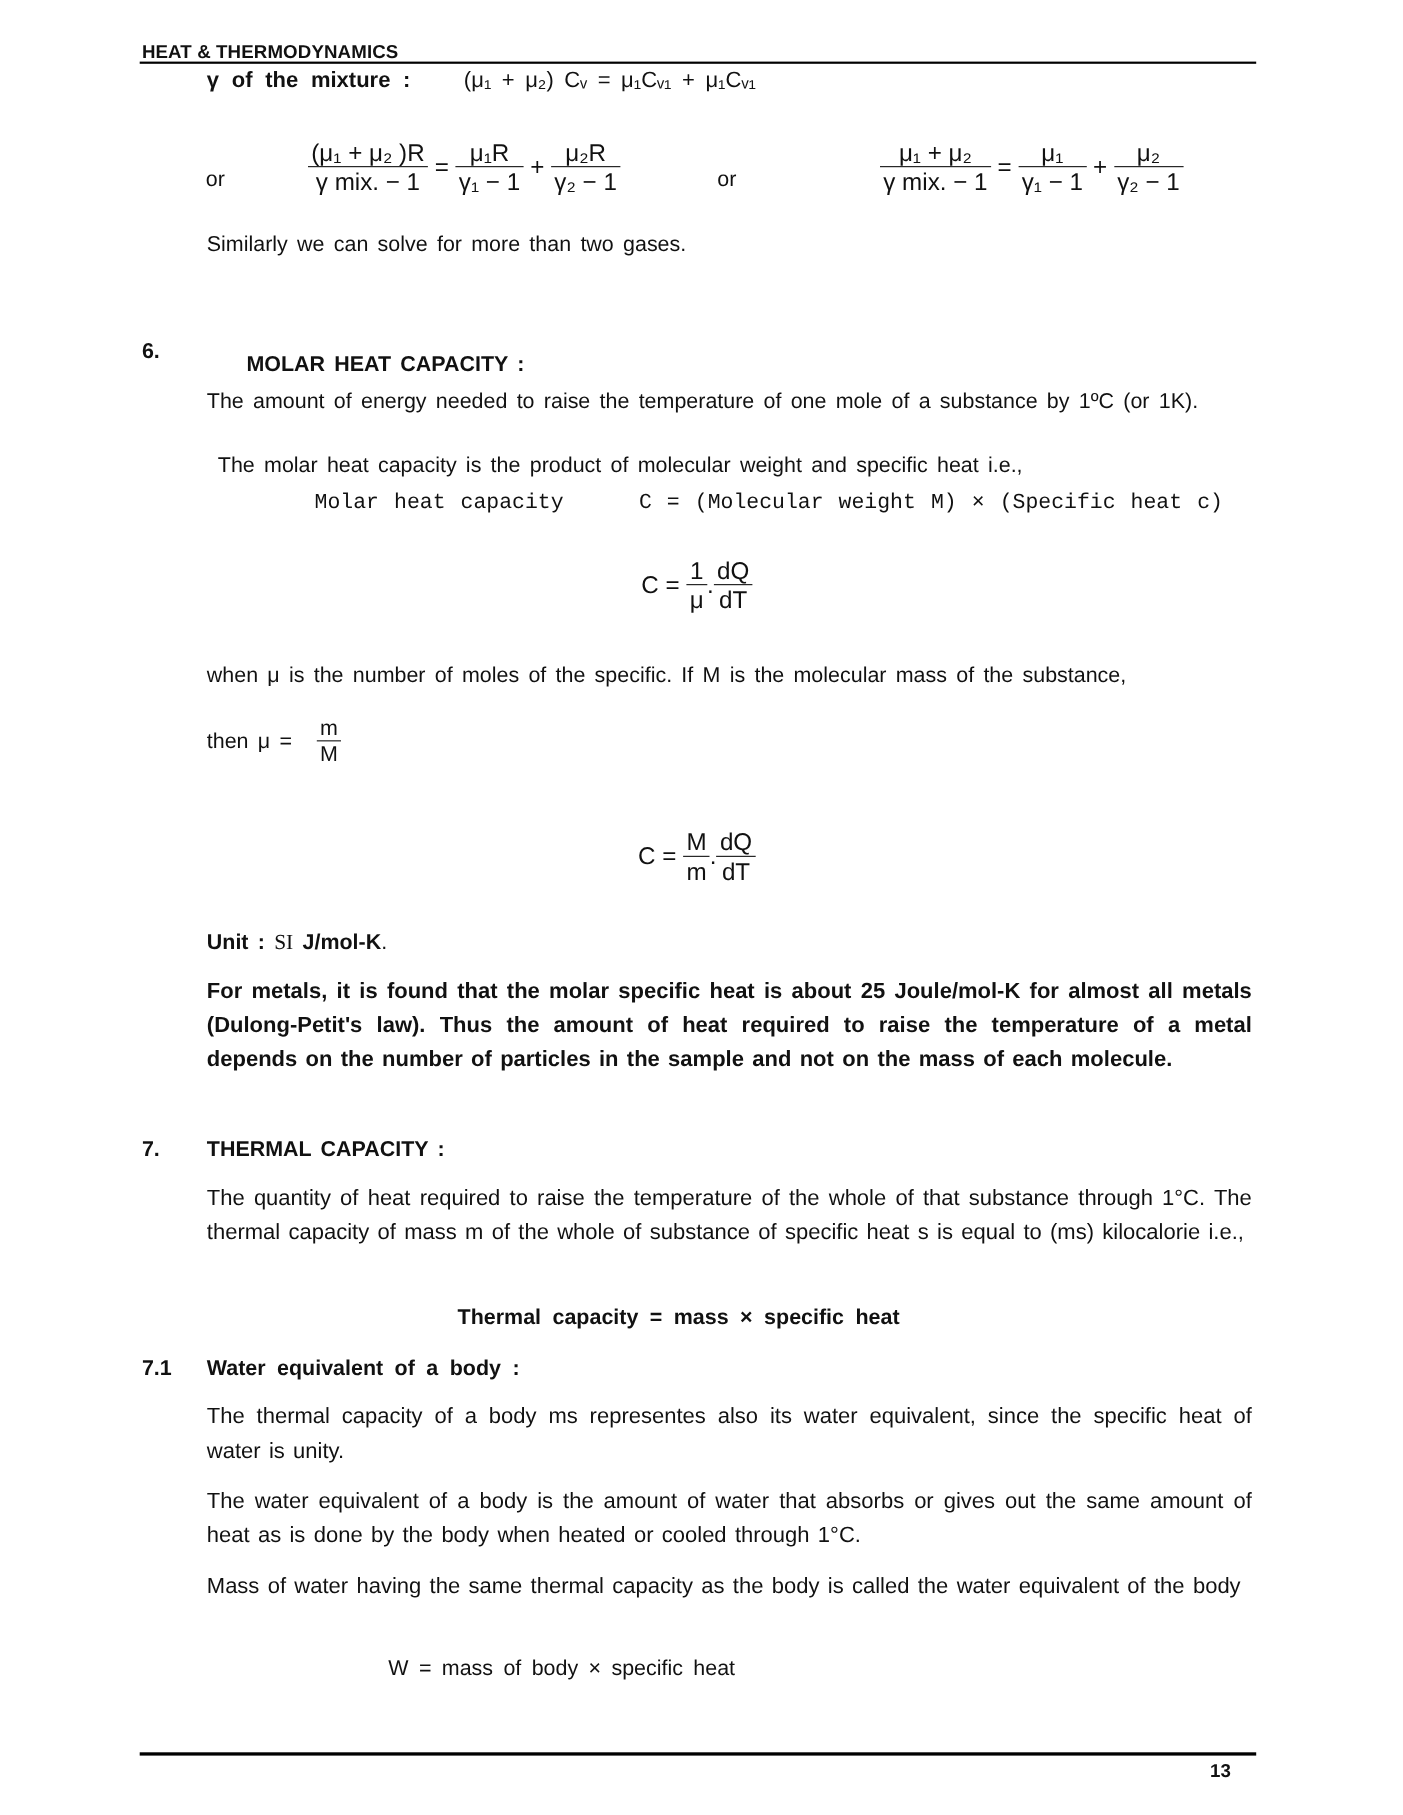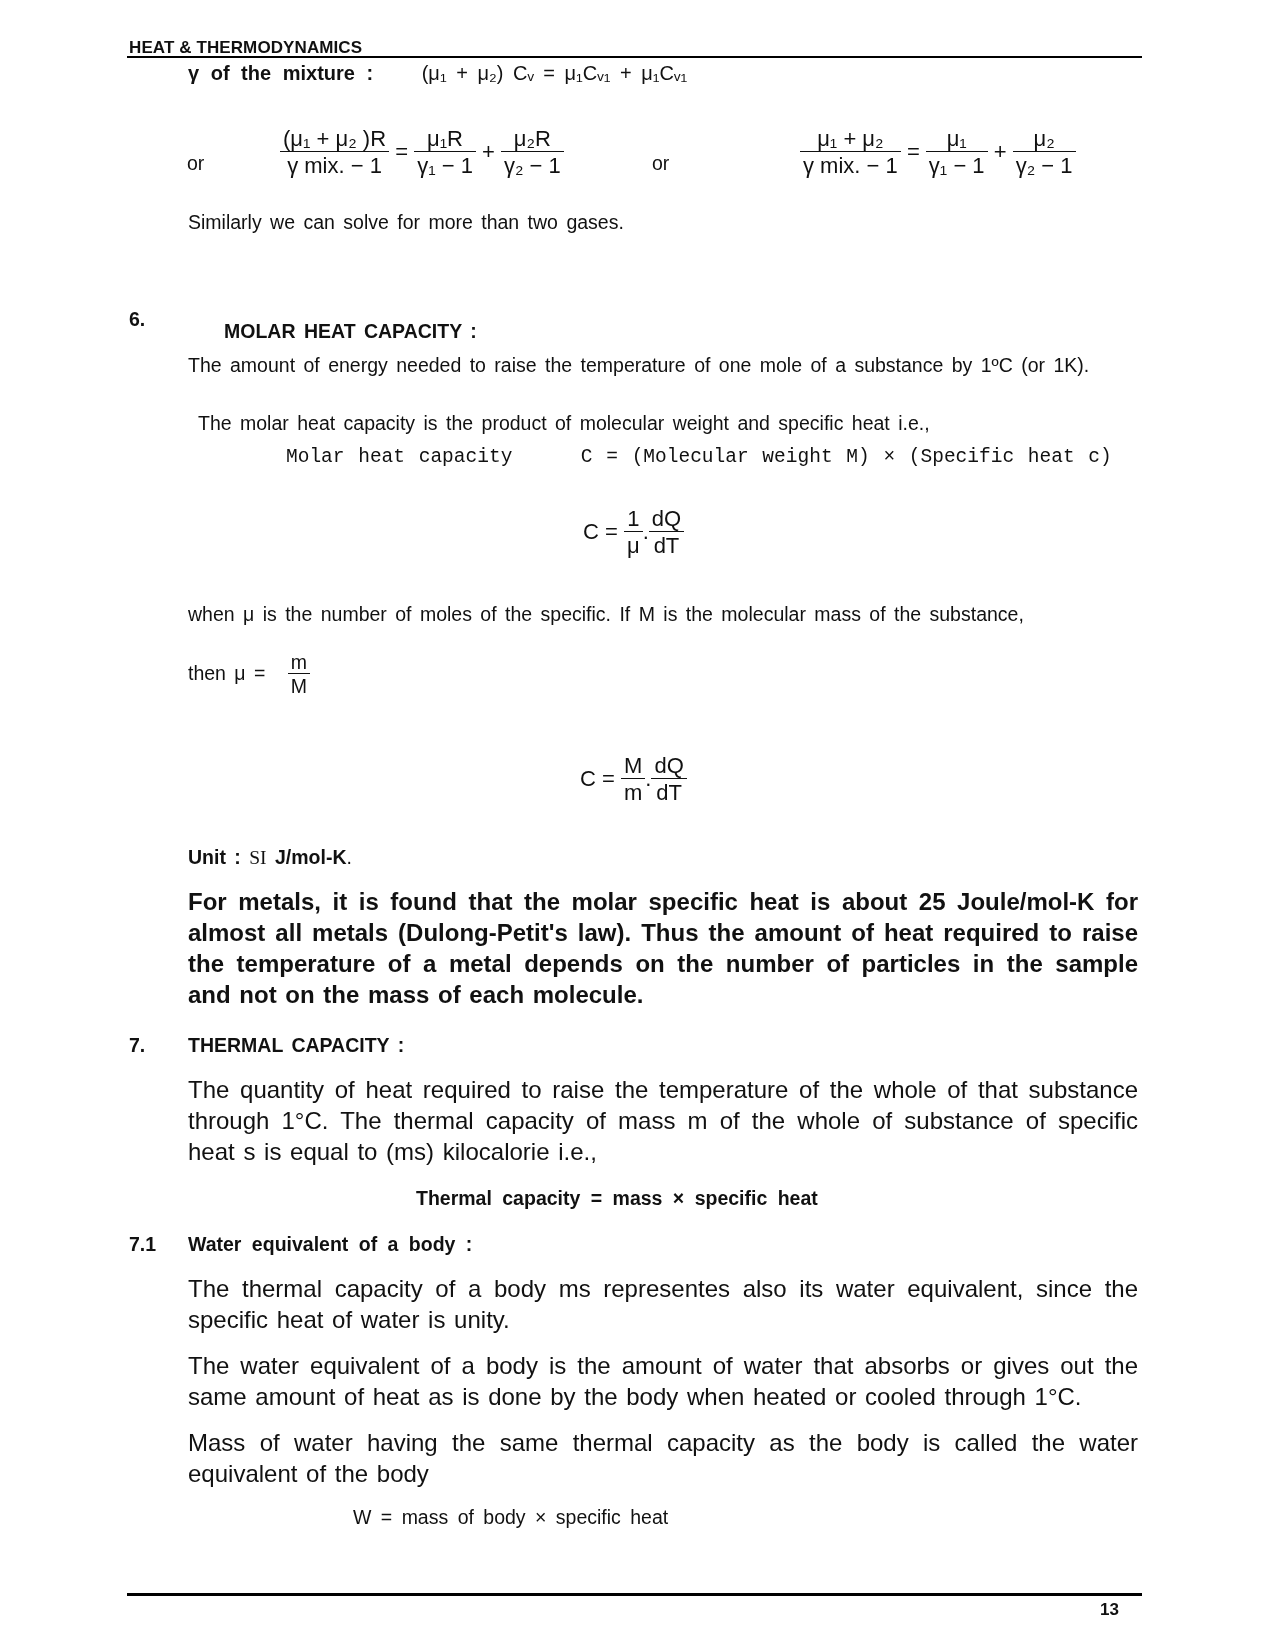--- a/index.html
+++ b/index.html
@@ -3,21 +3,21 @@
 <meta charset="utf-8">
 <style>
   html, body { margin:0; padding:0; background:#ffffff; }
   body { width:1275px; height:1650px; position:relative; overflow:hidden;
          font-family:"Liberation Sans", sans-serif; color:#111; }
   .abs { position:absolute; white-space:nowrap; }
   .hdr { left:129px; top:38px; font-size:17px; font-weight:bold; letter-spacing:0.1px; }
   .rule { position:absolute; left:127px; width:1015px; background:#000; }
   .t { font-size:19.5px; word-spacing:3px; }
   .b { font-weight:bold; }
-  .para { position:absolute; left:188px; width:950px; font-size:24px; line-height:31px; text-align:justify; word-spacing:2px; }
+  .para { position:absolute; left:188px; width:950px; font-size:20px; line-height:31px; text-align:justify; word-spacing:2px; }
   .frac { display:inline-block; vertical-align:middle; text-align:center; }
   .frac .n { display:block; padding:0 3px; border-bottom:1.3px solid #111; line-height:1.15; }
   .frac .d { display:block; padding:0 3px; line-height:1.25; }
   .eq { font-size:22px; }
   .num { left:129px; font-size:19.5px; font-weight:bold; }
 </style>
 </head>
 <body>
 
 <div class="abs hdr">HEAT &amp; THERMODYNAMICS</div>

